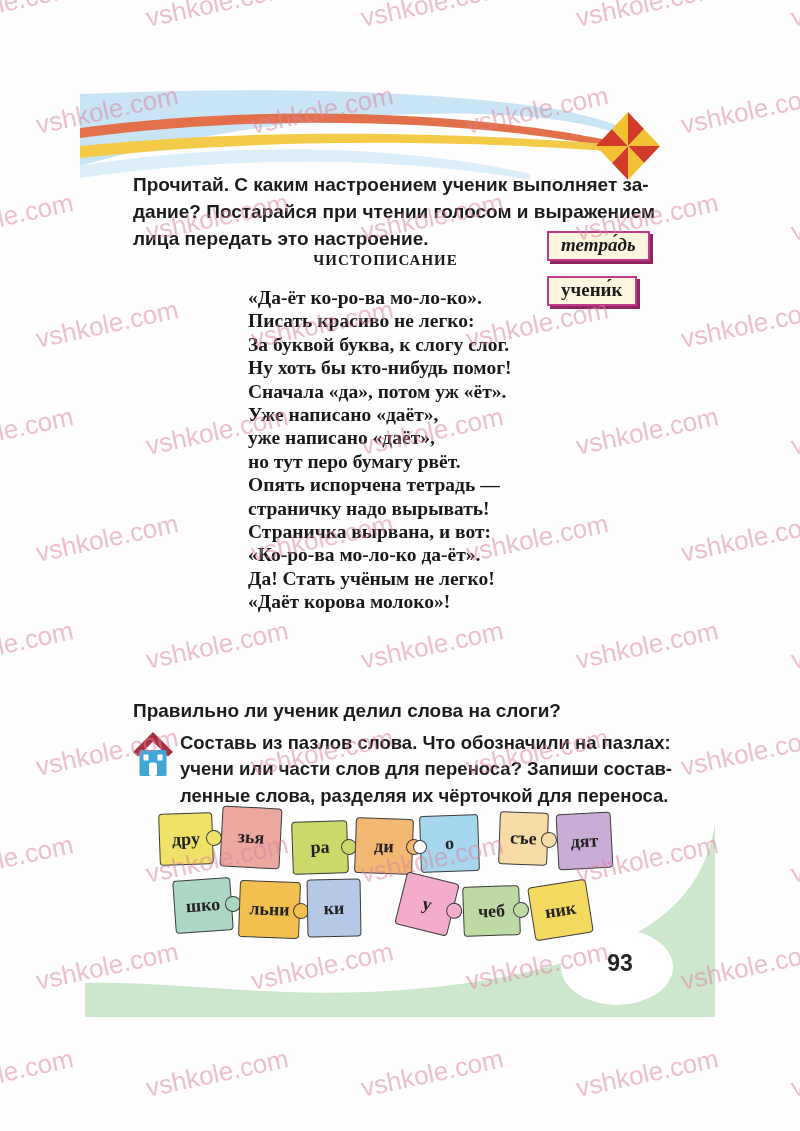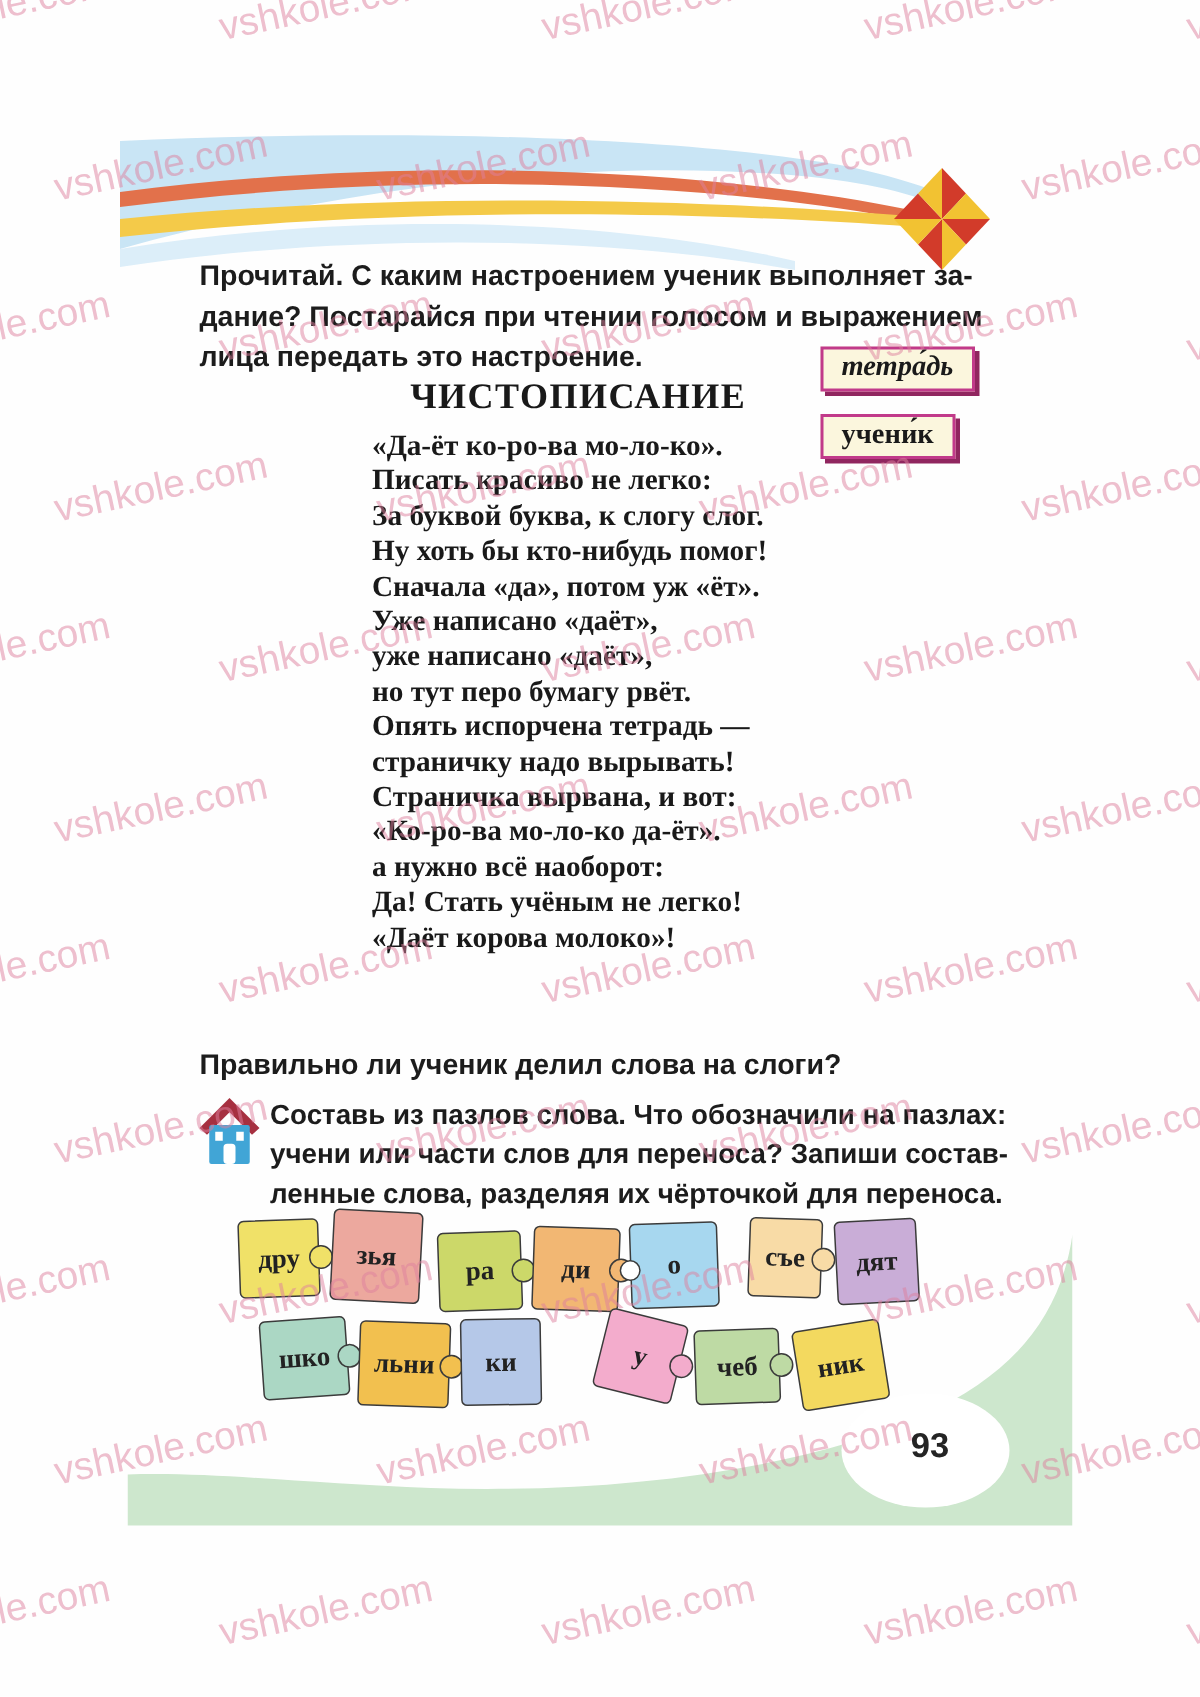--- a/index.html
+++ b/index.html
@@ -16,21 +16,21 @@
          font-size:19px;font-weight:700;line-height:27px;color:#1c1c1c;}
   .sansline{white-space:nowrap;}
 
   .vocab{position:absolute;left:547px;background:#fbf6dd;border:2px solid #c13a8a;
          box-shadow:3px 3px 0 #90265f;padding:1px 12px 3px 12px;
          font-family:"Liberation Serif",serif;font-weight:700;font-size:19px;color:#1a1a1a;}
   .vocab.v1{top:231px;font-style:italic;}
   .vocab.v2{top:276px;}
 
   .poem-title{position:absolute;left:133px;top:252px;width:505px;text-align:center;
-         font-family:"Liberation Serif",serif;font-weight:700;font-size:24px;
+         font-family:"Liberation Serif",serif;font-weight:700;font-size:15px;
          letter-spacing:1px;color:#191919;}
   .poem{position:absolute;left:248px;top:286px;
          font-family:"Liberation Serif",serif;font-weight:700;font-size:19.5px;
          line-height:23.4px;color:#191919;}
   .poem div{white-space:nowrap;}
   .author{position:absolute;left:250px;top:658px;width:310px;text-align:right;
          font-family:"Liberation Serif",serif;font-style:italic;font-weight:700;
          font-size:19px;color:#1c1c1c;}
 
   .question{position:absolute;left:133px;top:700px;font-size:19px;font-weight:700;color:#1c1c1c;}
@@ -105,21 +105,20 @@
     <div>За буквой буква, к слогу слог.</div>
     <div>Ну хоть бы кто-нибудь помог!</div>
     <div>Сначала «да», потом уж «ёт».</div>
     <div>Уже написано «даёт»,</div>
     <div>уже написано «даёт»,</div>
     <div>но тут перо бумагу рвёт.</div>
     <div>Опять испорчена тетрадь —</div>
     <div>страничку надо вырывать!</div>
     <div>Страничка вырвана, и вот:</div>
     <div>«Ко-ро-ва мо-ло-ко да-ёт».</div>
-    <div>а нужно всё наоборот:</div>
     <div>Да! Стать учёным не легко!</div>
     <div>«Даёт корова молоко»!</div>
   </div>
 
   <div class="question sansline">Правильно ли ученик делил слова на слоги?</div>
 
   <svg class="house" width="42" height="46" viewBox="0 0 42 46">
     <polygon points="21,1 41,21 36,25.5 21,10.5 6,25.5 1,21" fill="#a63040"></polygon>
     <rect x="7.5" y="19" width="27" height="26" rx="1.5" fill="#41a5d6"></rect>
     <rect x="11.5" y="23.5" width="5" height="6" fill="#ffffff"></rect>

